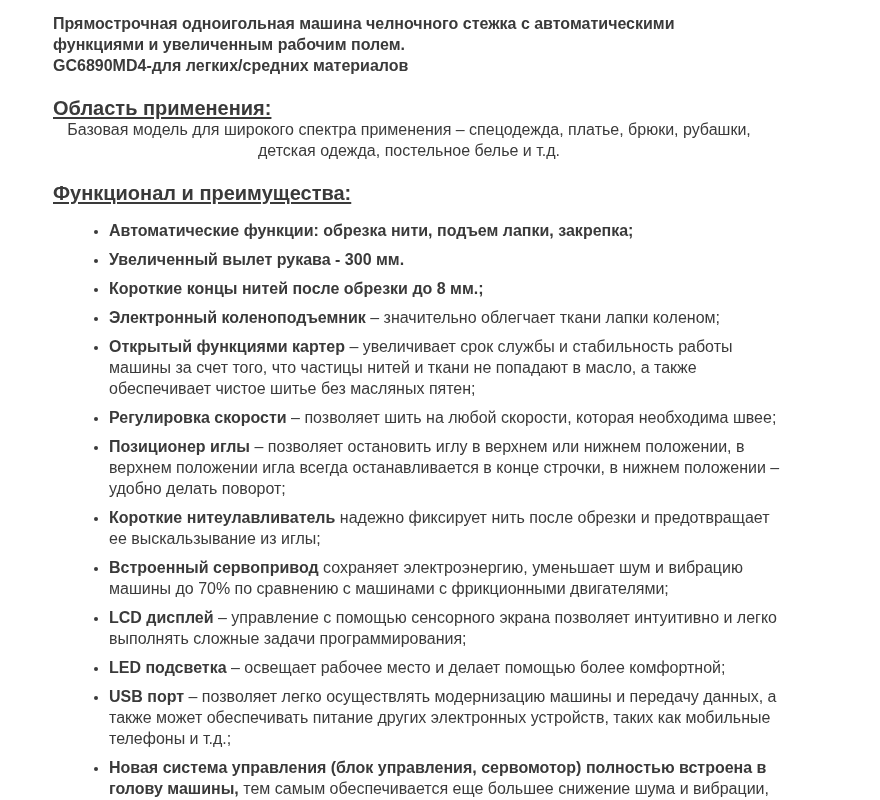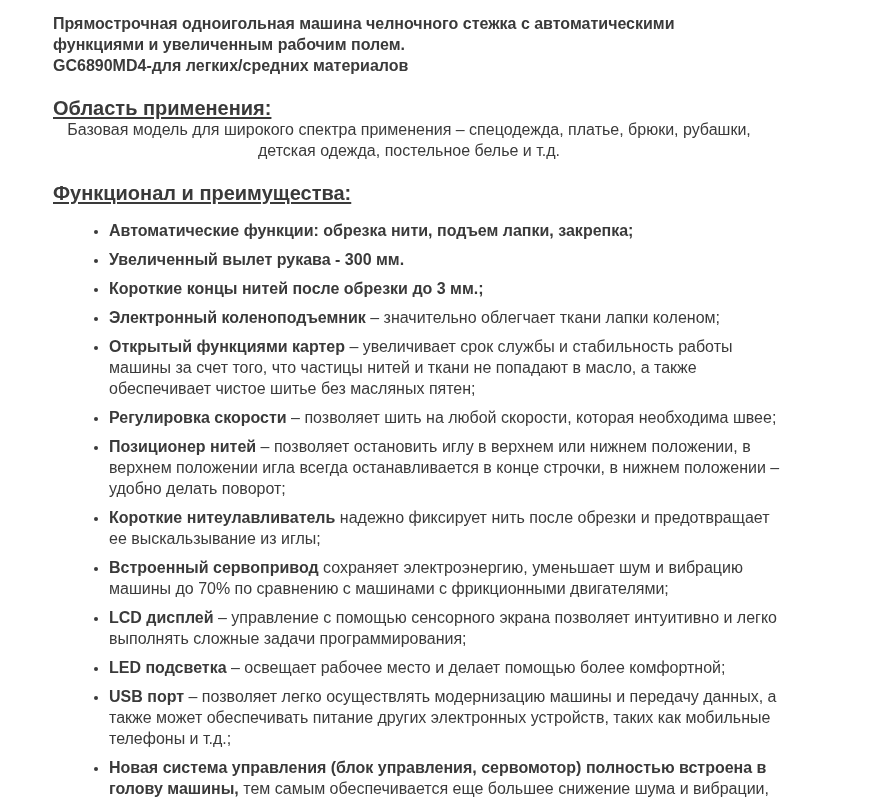--- a/index.html
+++ b/index.html
@@ -70,25 +70,25 @@
   </div>
 
   <h2 class="section-heading">Область применения:</h2>
   <p class="body-text">Базовая модель для широкого спектра применения – спецодежда, платье, брюки, рубашки, детская одежда, постельное белье и т.д.</p>
 
   <h2 class="section-heading">Функционал и преимущества:</h2>
 
   <ul class="features">
     <li><b class="term">Автоматические функции: обрезка нити, подъем лапки, закрепка;</b><span></span></li>
     <li><b class="term">Увеличенный вылет рукава - 300 мм.</b><span></span></li>
-    <li><b class="term">Короткие концы нитей после обрезки до 3 мм.;</b><span></span></li>
+    <li><b class="term">Короткие концы нитей после обрезки до 8 мм.;</b><span></span></li>
     <li><b class="term">Электронный коленоподъемник</b><span> – значительно облегчает ткани лапки коленом;</span></li>
     <li><b class="term">Открытый функциями картер</b><span> – увеличивает срок службы и стабильность работы машины за счет того, что частицы нитей и ткани не попадают в масло, а также обеспечивает чистое шитье без масляных пятен;</span></li>
     <li><b class="term">Регулировка скорости</b><span> – позволяет шить на любой скорости, которая необходима швее;</span></li>
-    <li><b class="term">Позиционер нитей</b><span> – позволяет остановить иглу в верхнем или нижнем положении, в верхнем положении игла всегда останавливается в конце строчки, в нижнем положении – удобно делать поворот;</span></li>
+    <li><b class="term">Позиционер иглы</b><span> – позволяет остановить иглу в верхнем или нижнем положении, в верхнем положении игла всегда останавливается в конце строчки, в нижнем положении – удобно делать поворот;</span></li>
     <li><b class="term">Короткие нитеулавливатель</b><span> надежно фиксирует нить после обрезки и предотвращает ее выскальзывание из иглы;</span></li>
     <li><b class="term">Встроенный сервопривод</b><span> сохраняет электроэнергию, уменьшает шум и вибрацию машины до 70% по сравнению с машинами с фрикционными двигателями;</span></li>
     <li><b class="term">LCD дисплей</b><span> – управление с помощью сенсорного экрана позволяет интуитивно и легко выполнять сложные задачи программирования;</span></li>
     <li><b class="term">LED подсветка</b><span> – освещает рабочее место и делает помощью более комфортной;</span></li>
     <li><b class="term">USB порт</b><span> – позволяет легко осуществлять модернизацию машины и передачу данных, а также может обеспечивать питание других электронных устройств, таких как мобильные телефоны и т.д.;</span></li>
     <li><b class="term">Новая система управления (блок управления, сервомотор) полностью встроена в голову машины,</b><span> тем самым обеспечивается еще большее снижение шума и вибрации, энергосбережения, а также упрощается сборка и эксплуатация машины.</span></li>
   </ul>
 
 </div>
 

